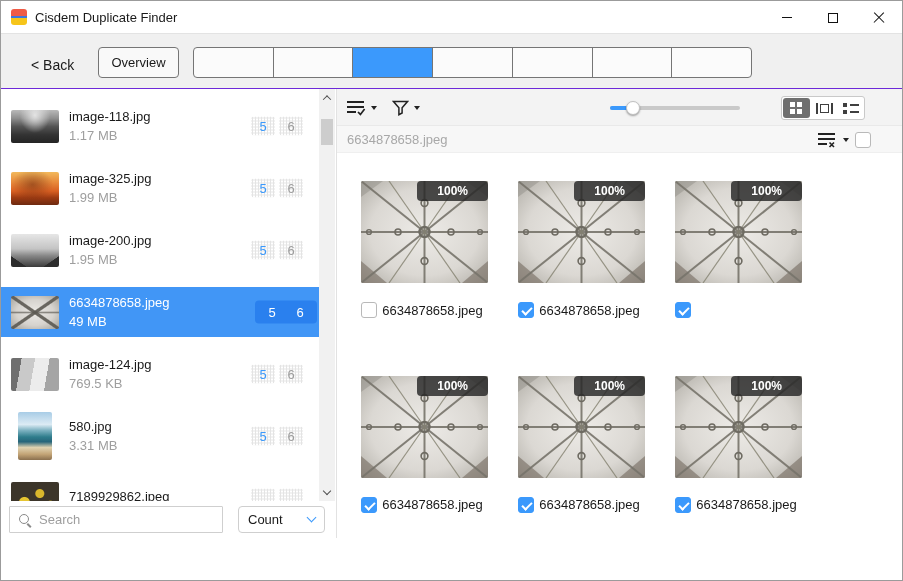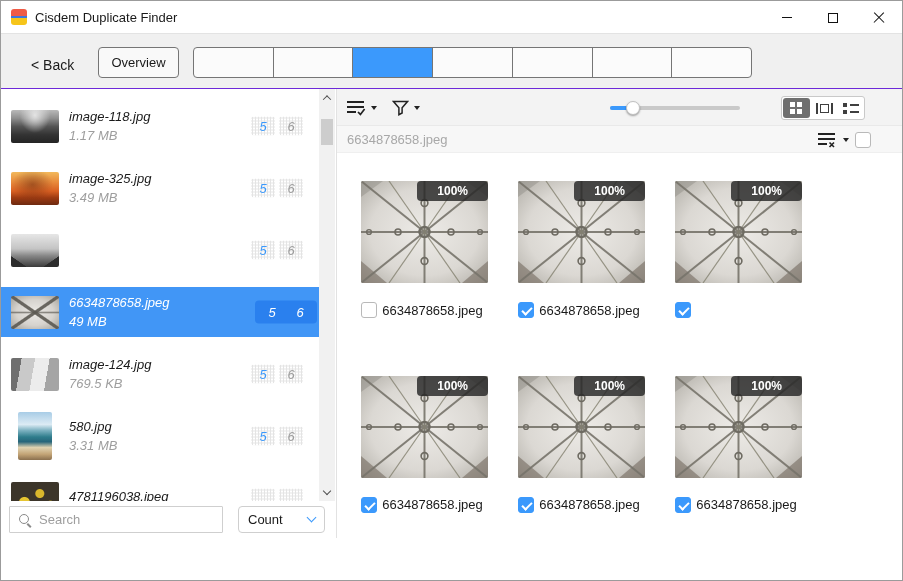--- a/index.html
+++ b/index.html
@@ -27,21 +27,21 @@
   .seg { flex:1; display:flex; align-items:center; justify-content:center; font-size:13px; border-left:1px solid #757575; cursor:default; }
   .seg:first-child { border-left:none; }
   .seg.active { background:#3b99fc; color:#fff; }
 
   
   .main { position:absolute; left:0; top:88px; width:100%; height:449px; }
 
   
   .sidebar { position:absolute; left:0; top:0; width:335px; height:449px; background:#fff; }
   .filelist { position:absolute; left:0; top:0; right:17px; bottom:37px; padding-top:12px; overflow:hidden; }
-  .frow { position:relative; height:50px; margin-bottom:12px; padding-left:10px; display:flex; align-items:center; cursor:default;font-style:italic; }
+  .frow { position:relative; height:50px; margin-bottom:12px; padding-left:10px; display:flex; align-items:center; cursor:default; }
   .frow.selected { background:#4196f6; }
   .thumbwrap { width:48px; display:flex; justify-content:center; }
   .thumb { width:48px; height:33px; border-radius:2px; }
   .thumb--mountain { background-image:radial-gradient(ellipse at 50% 16%, rgba(235,235,235,.9) 0%, transparent 45%), linear-gradient(180deg,#b9b9b9 0%,#8f8f8f 25%,#545454 50%,#333 75%,#242424 100%); }
   .thumb--sunset { background-image:radial-gradient(ellipse at 45% 38%, rgba(110,45,15,.55) 0%, transparent 55%), linear-gradient(180deg,#f2b95c 0%,#e8883a 32%,#d85f22 58%,#9c3a12 78%,#6e2a10 100%); }
   .thumb--arches { background-image:linear-gradient(to top right, #2c2c2c 0 16%, transparent 17%), linear-gradient(to top left, #2c2c2c 0 16%, transparent 17%), linear-gradient(180deg,#e6e6e6 0%,#c4c4c4 45%,#8a8a8a 65%,#3b3b3b 100%); }
   .thumb--vault { background-image:
       linear-gradient(to bottom right, transparent 46%, rgba(92,89,82,.9) 48% 52%, transparent 54%),
       linear-gradient(to bottom left, transparent 46%, rgba(92,89,82,.9) 48% 52%, transparent 54%),
       linear-gradient(180deg, transparent 46%, rgba(92,89,82,.65) 49% 51%, transparent 54%),
@@ -192,31 +192,35 @@
       <div class="badge sel">5</div>
       <div class="badge tot">6</div>
     </div>
   </div>
           <div class="frow">
     <div class="thumbwrap">
       <div class="thumb thumb--sunset"></div>
     </div>
     <div class="fmeta">
       <div class="fname">image-325.jpg</div>
-      <div class="fsize">3.49 MB</div>
+      <div class="fsize">1.99 MB</div>
     </div>
     <div class="badges">
       <div class="badge sel">5</div>
       <div class="badge tot">6</div>
     </div>
   </div>
           <div class="frow">
     <div class="thumbwrap">
       <div class="thumb thumb--arches"></div>
     </div>
+    <div class="fmeta">
+      <div class="fname">image-200.jpg</div>
+      <div class="fsize">1.95 MB</div>
+    </div>
     <div class="badges">
       <div class="badge sel">5</div>
       <div class="badge tot">6</div>
     </div>
   </div>
           <div class="frow selected">
     <div class="thumbwrap">
       <div class="thumb thumb--vault"></div>
     </div>
     <div class="fmeta">
@@ -252,21 +256,21 @@
     <div class="badges">
       <div class="badge sel">5</div>
       <div class="badge tot">6</div>
     </div>
   </div>
           <div class="frow">
     <div class="thumbwrap">
       <div class="thumb thumb--flowers"></div>
     </div>
     <div class="fmeta">
-      <div class="fname">4781196038.jpeg</div>
+      <div class="fname">7189929862.jpeg</div>
       <div class="fsize"></div>
     </div>
     <div class="badges">
       <div class="badge sel"></div>
       <div class="badge tot"></div>
     </div>
   </div>
         </div>
       <div class="vscroll">
         <div class="varrow up">

